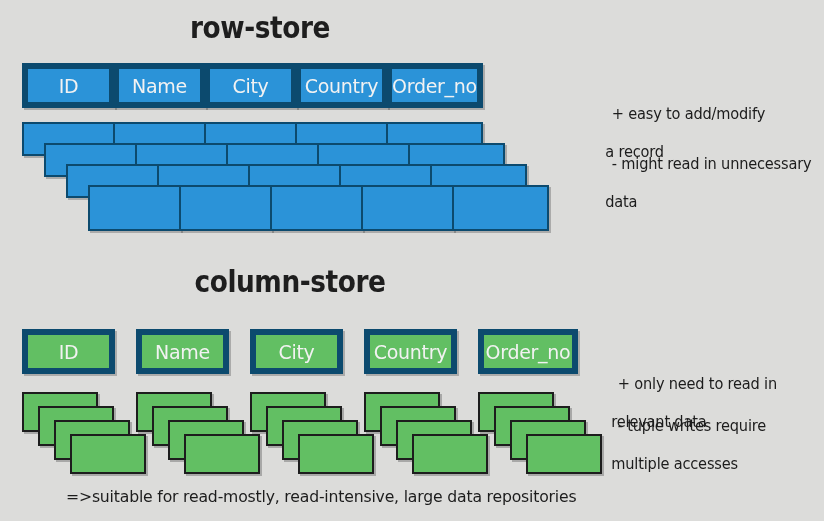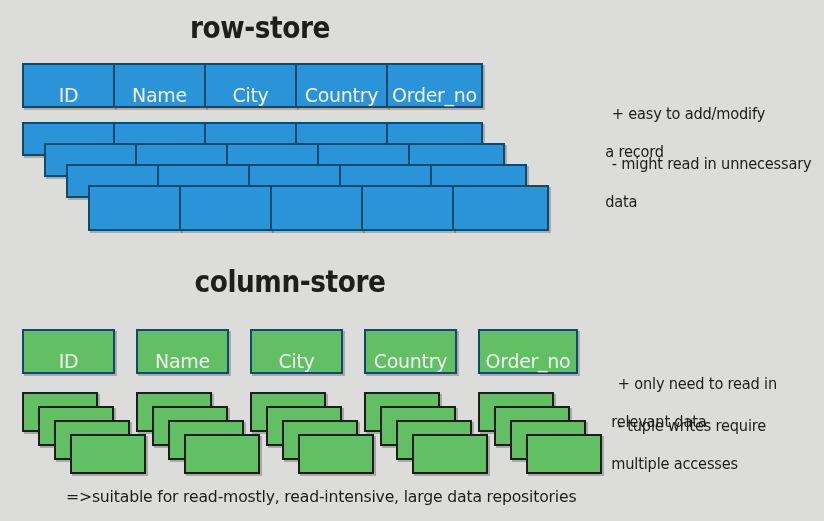--- a/index.html
+++ b/index.html
@@ -35,23 +35,23 @@
     transform: scaleX(0.88);
     transform-origin: center;
   }
   #title-row-store { left: 160px; top: 10px; width: 200px; text-align: center; }
   #title-column-store { left: 155px; top: 264px; width: 270px; text-align: center; }
 
   
   .cell {
     position: absolute;
     box-sizing: border-box;
-    border: 2px solid #0c4a6e;
+    border: 6px solid #0c4a6e;
     display: flex;
-    align-items: flex-end;
+    align-items: center;
     justify-content: center;
     color: #f2f2f2;
     font-size: 19px;
     font-family: "DejaVu Sans", sans-serif;
     letter-spacing: -0.3px;
     white-space: nowrap;
     box-shadow: 2px 2px 0 rgba(60,60,60,0.30);
   }
   .blue { background: #2b93d8; }
   .green { background: #62bf63; }

